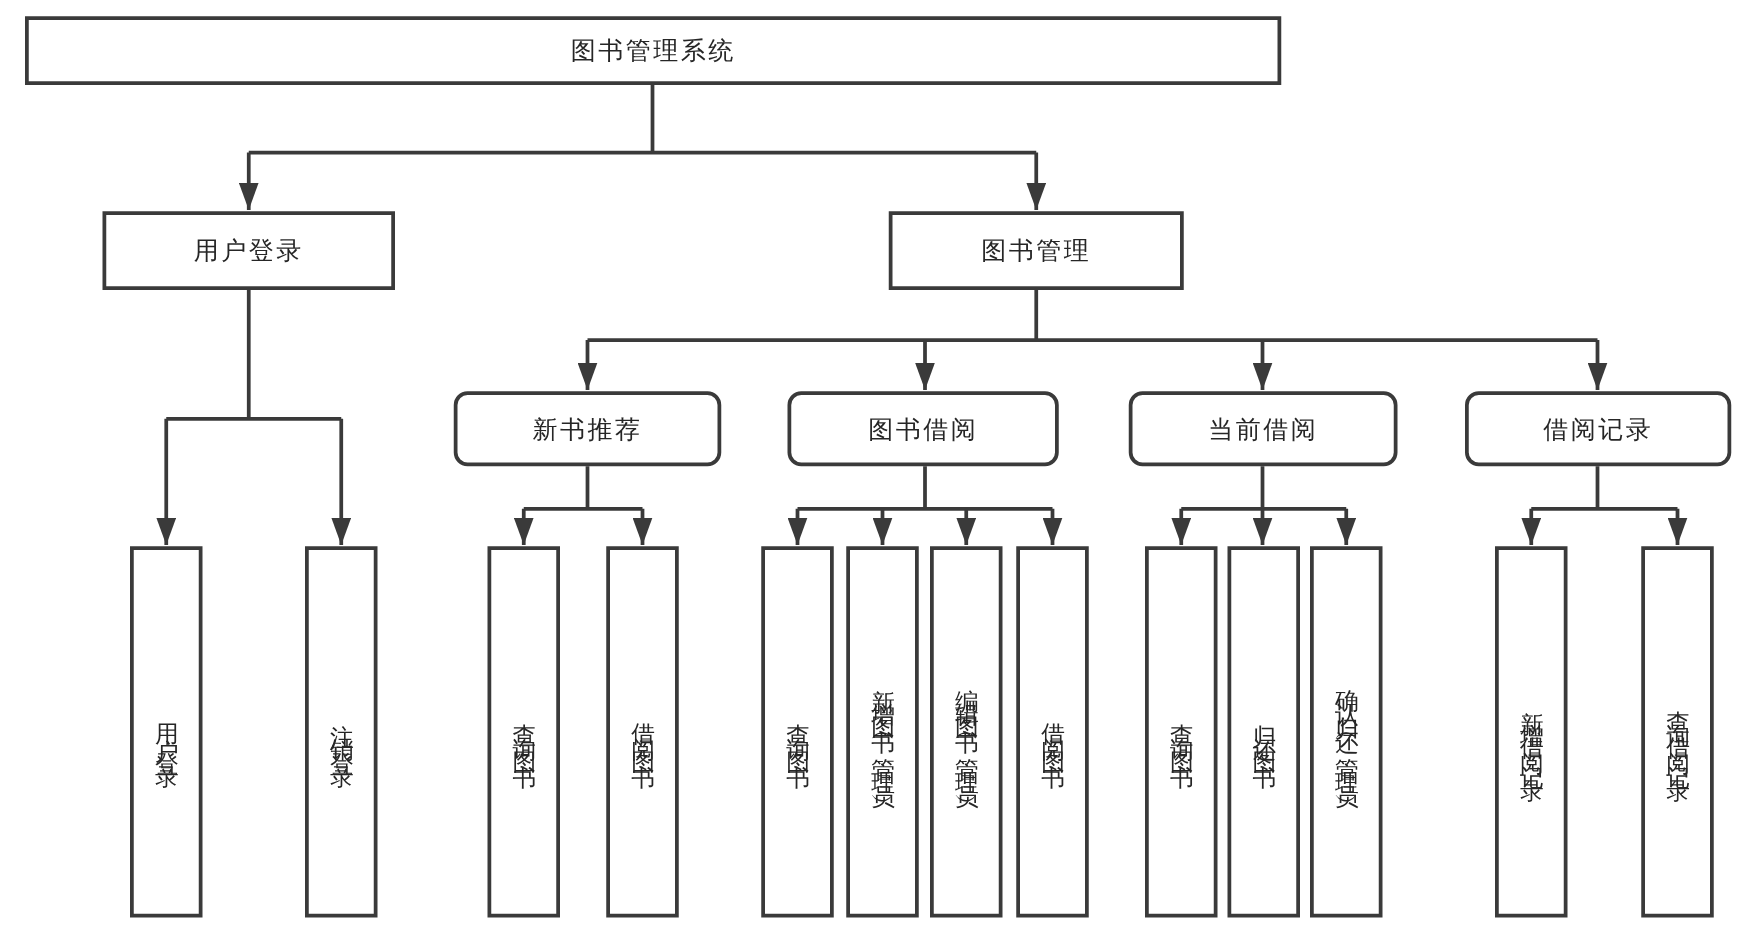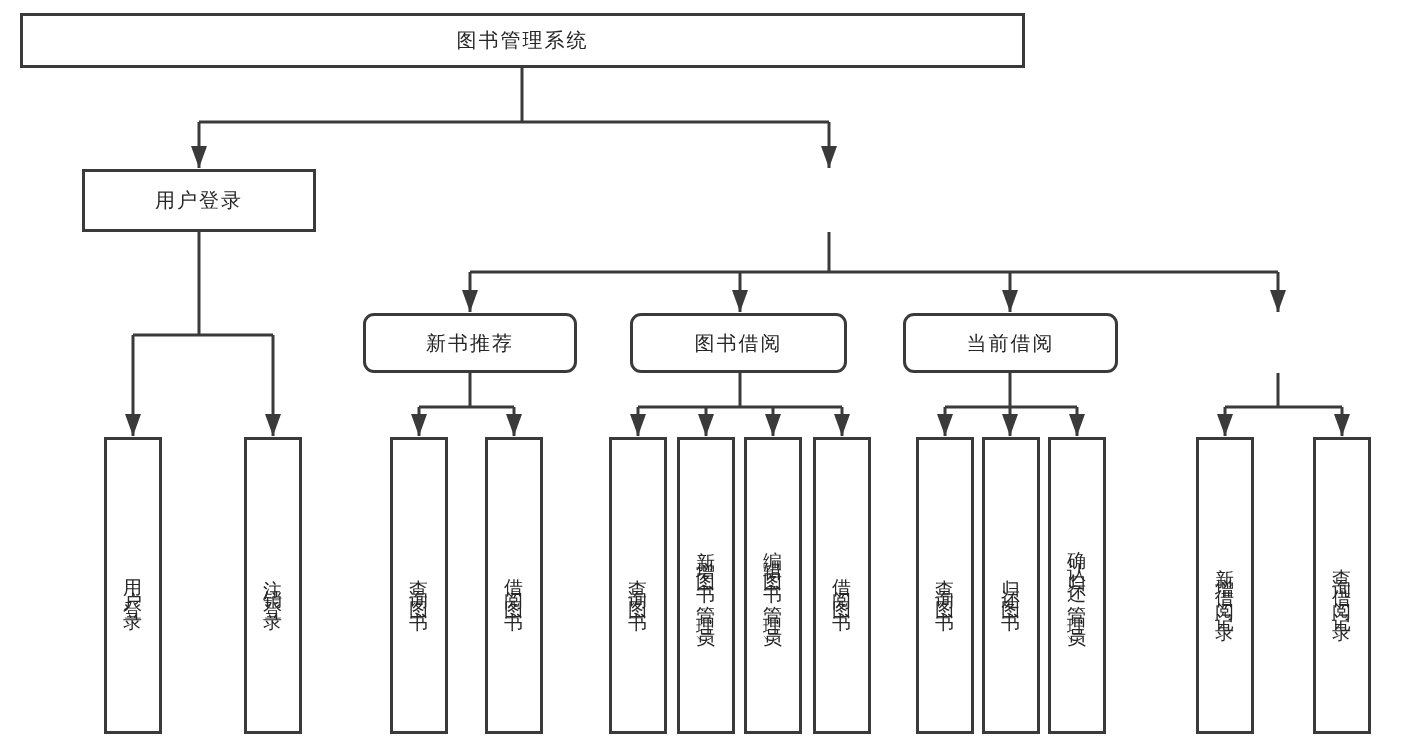--- a/index.html
+++ b/index.html
@@ -132,30 +132,36 @@
     <line x1="1342" y1="407" x2="1342" y2="436" marker-end="url(#ah)"></line>
   </svg>
 
   <div class="node n-root">
     <span class="h-label">图书管理系统</span>
   </div>
 
   <div class="node n-user-login">
     <span class="h-label">用户登录</span>
   </div>
+  <div class="node n-book-mgmt">
+    <span class="h-label">图书管理</span>
+  </div>
 
   <div class="node lvl3 n-new-book">
     <span class="h-label">新书推荐</span>
   </div>
   <div class="node lvl3 n-book-borrow">
     <span class="h-label">图书借阅</span>
   </div>
   <div class="node lvl3 n-current-borrow">
     <span class="h-label">当前借阅</span>
   </div>
+  <div class="node lvl3 n-borrow-record">
+    <span class="h-label">借阅记录</span>
+  </div>
 
   <div class="node leaf lf1">
     <span class="v-label">用户登录</span>
   </div>
   <div class="node leaf lf2">
     <span class="v-label">注销登录</span>
   </div>
   <div class="node leaf lf3">
     <span class="v-label">查询图书</span>
   </div>

